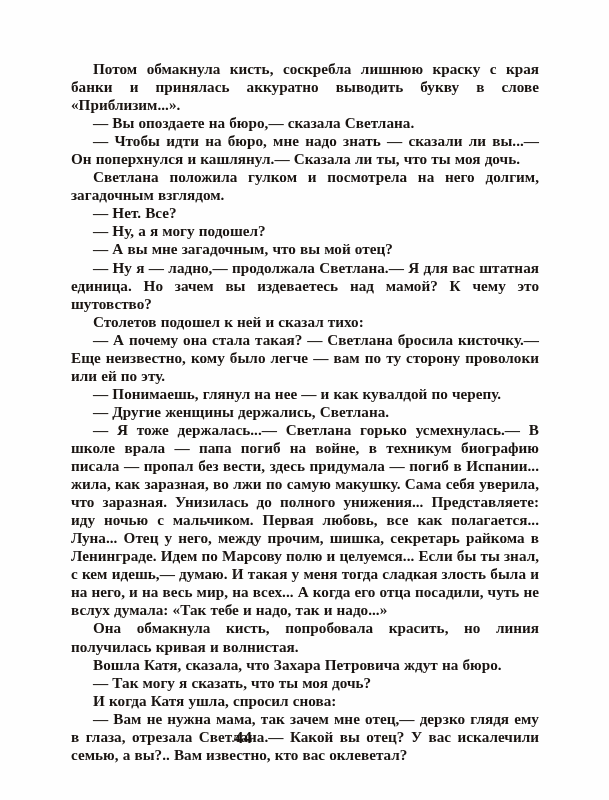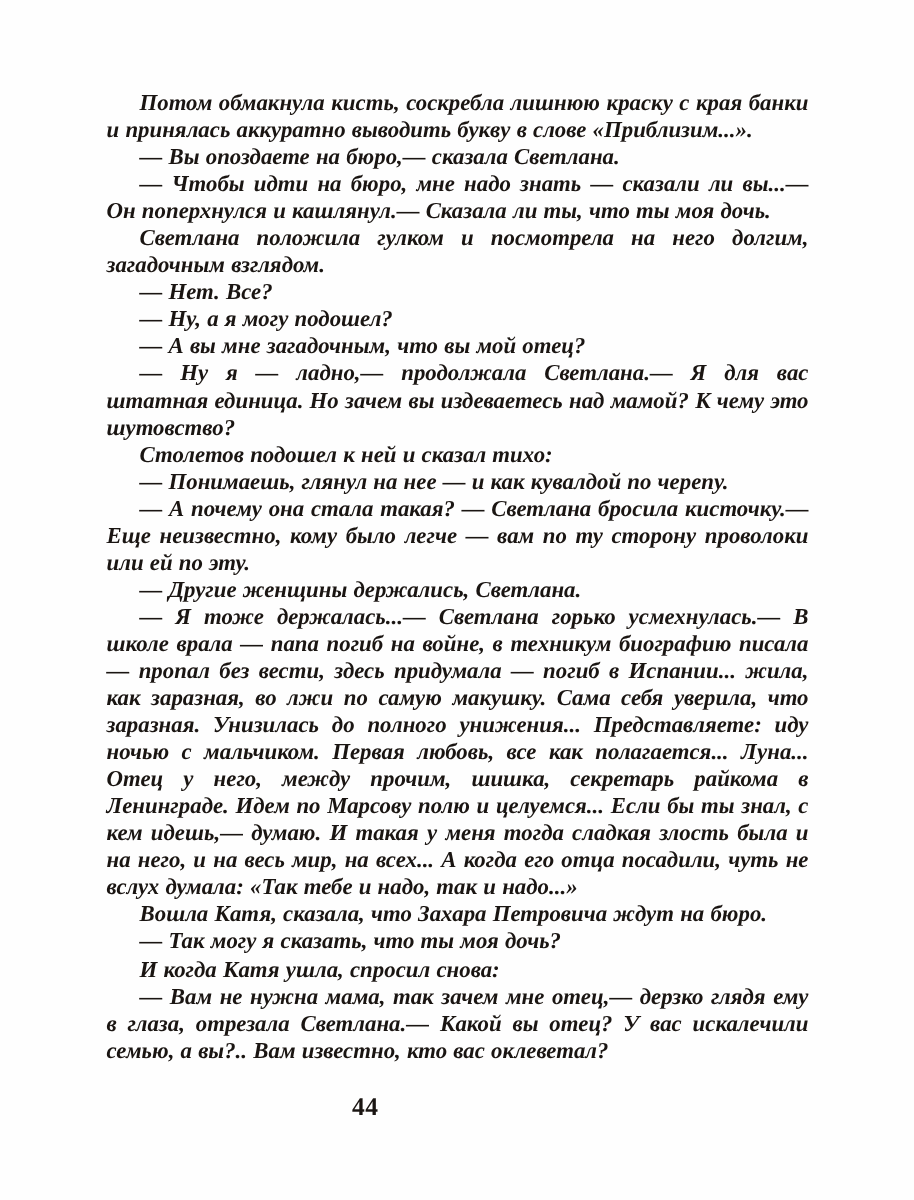--- a/index.html
+++ b/index.html
@@ -31,21 +31,20 @@
     margin: 0;
     text-align: justify;
     text-indent: 22px;
     font-size: 15.2px;
     line-height: 18.05px;
     letter-spacing: 0.02px;
     word-spacing: 0.3px;
     -webkit-font-smoothing: none;
     font-weight: 600;
     color: #1a1512;
-    font-style: italic;
   }
   .pagenum {
     position: absolute;
     left: 0;
     top: 728px;
     width: 487px;
     text-align: center;
     font-size: 17px;
     font-weight: 700;
     color: #1a1512;
@@ -60,24 +59,25 @@
   <div class="textblock">
     <p class="para">Потом обмакнула кисть, соскребла лишнюю краску с края банки и принялась аккуратно выводить букву в слове «Приблизим...».</p>
     <p class="para">— Вы опоздаете на бюро,— сказала Светлана.</p>
     <p class="para">— Чтобы идти на бюро, мне надо знать — сказали ли вы...— Он поперхнулся и кашлянул.— Сказала ли ты, что ты моя дочь.</p>
     <p class="para">Светлана положила гулком и посмотрела на него долгим, загадочным взглядом.</p>
     <p class="para">— Нет. Все?</p>
     <p class="para">— Ну, а я могу подошел?</p>
     <p class="para">— А вы мне загадочным, что вы мой отец?</p>
     <p class="para">— Ну я — ладно,— продолжала Светлана.— Я для вас штатная единица. Но зачем вы издеваетесь над мамой? К чему это шутовство?</p>
     <p class="para">Столетов подошел к ней и сказал тихо:</p>
+    <p class="para">— А почему она стала такая? — Светлана бросила кисточку.— Еще неизвестно, кому было легче — вам по ту сторону проволоки или ей по эту.</p>
     <p class="para">— Понимаешь, глянул на нее — и как кувалдой по черепу.</p>
-    <p class="para">— А почему она стала такая? — Светлана бросила кисточку.— Еще неизвестно, кому было легче — вам по ту сторону проволоки или ей по эту.</p>
     <p class="para">— Другие женщины держались, Светлана.</p>
     <p class="para">— Я тоже держалась...— Светлана горько усмехнулась.— В школе врала — папа погиб на войне, в техникум биографию писала — пропал без вести, здесь придумала — погиб в Испании... жила, как заразная, во лжи по самую макушку. Сама себя уверила, что заразная. Унизилась до полного унижения... Представляете: иду ночью с мальчиком. Первая любовь, все как полагается... Луна... Отец у него, между прочим, шишка, секретарь райкома в Ленинграде. Идем по Марсову полю и целуемся... Если бы ты знал, с кем идешь,— думаю. И такая у меня тогда сладкая злость была и на него, и на весь мир, на всех... А когда его отца посадили, чуть не вслух думала: «Так тебе и надо, так и надо...»</p>
+    <p class="para">Она обмакнула кисть, попробовала красить, но линия получилась кривая и волнистая.</p>
     <p class="para">Вошла Катя, сказала, что Захара Петровича ждут на бюро.</p>
     <p class="para">— Так могу я сказать, что ты моя дочь?</p>
     <p class="para">И когда Катя ушла, спросил снова:</p>
     <p class="para">— Вам не нужна мама, так зачем мне отец,— дерзко глядя ему в глаза, отрезала Светлана.— Какой вы отец? У вас искалечили семью, а вы?.. Вам известно, кто вас оклеветал?</p>
 
   </div>
 
   <div class="pagenum">44</div>
 
 </div>

